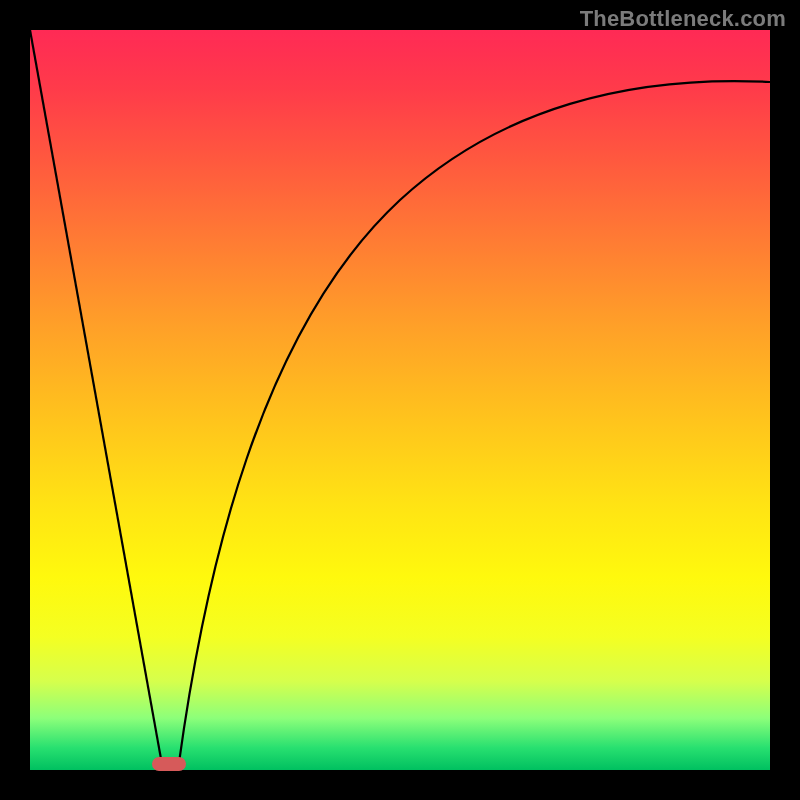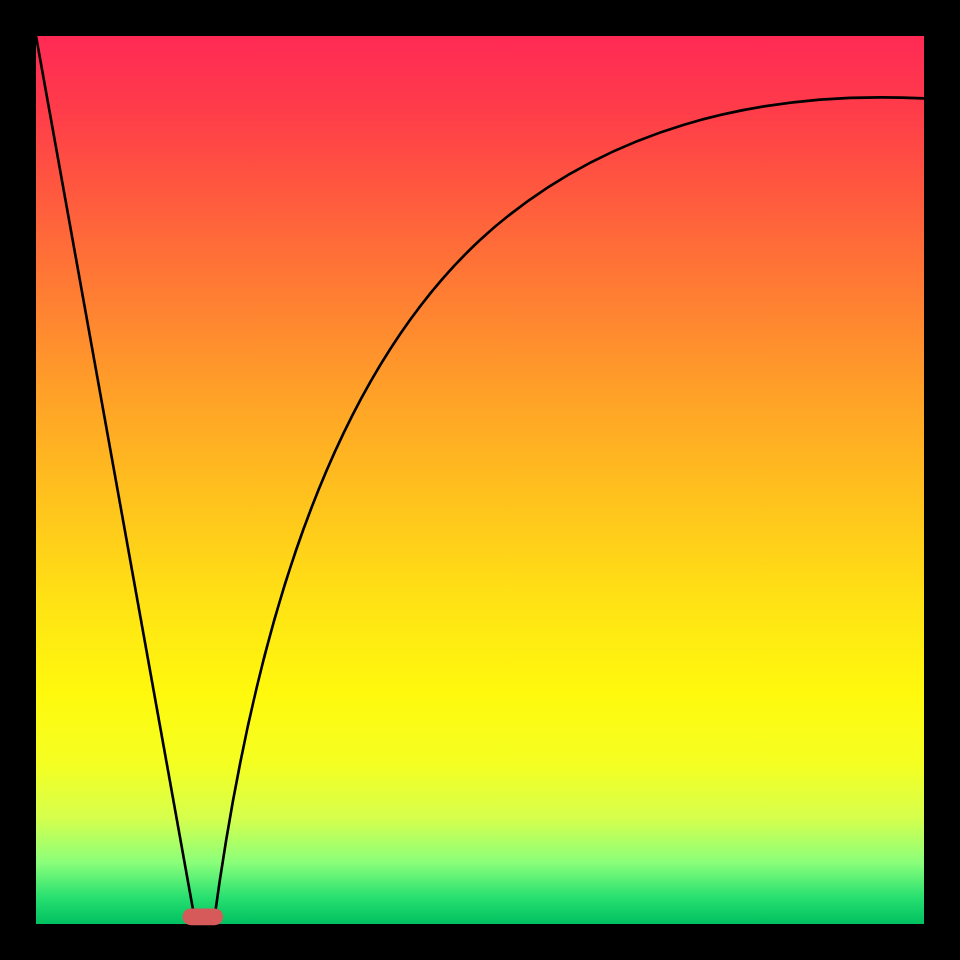--- a/index.html
+++ b/index.html
@@ -76,14 +76,15 @@
 
       <path d="M 148 740
                C 175 540, 230 300, 370 170
                C 470 78, 600 45, 740 52" stroke="#000" stroke-width="2.2" fill="none"></path>
     </svg>
 
     <div class="target-marker" style="left:122px; top:727px;"></div>
 
   </div>
 
+  <div class="watermark">TheBottleneck.com</div>
 
 </div>
 
 </body></html>

